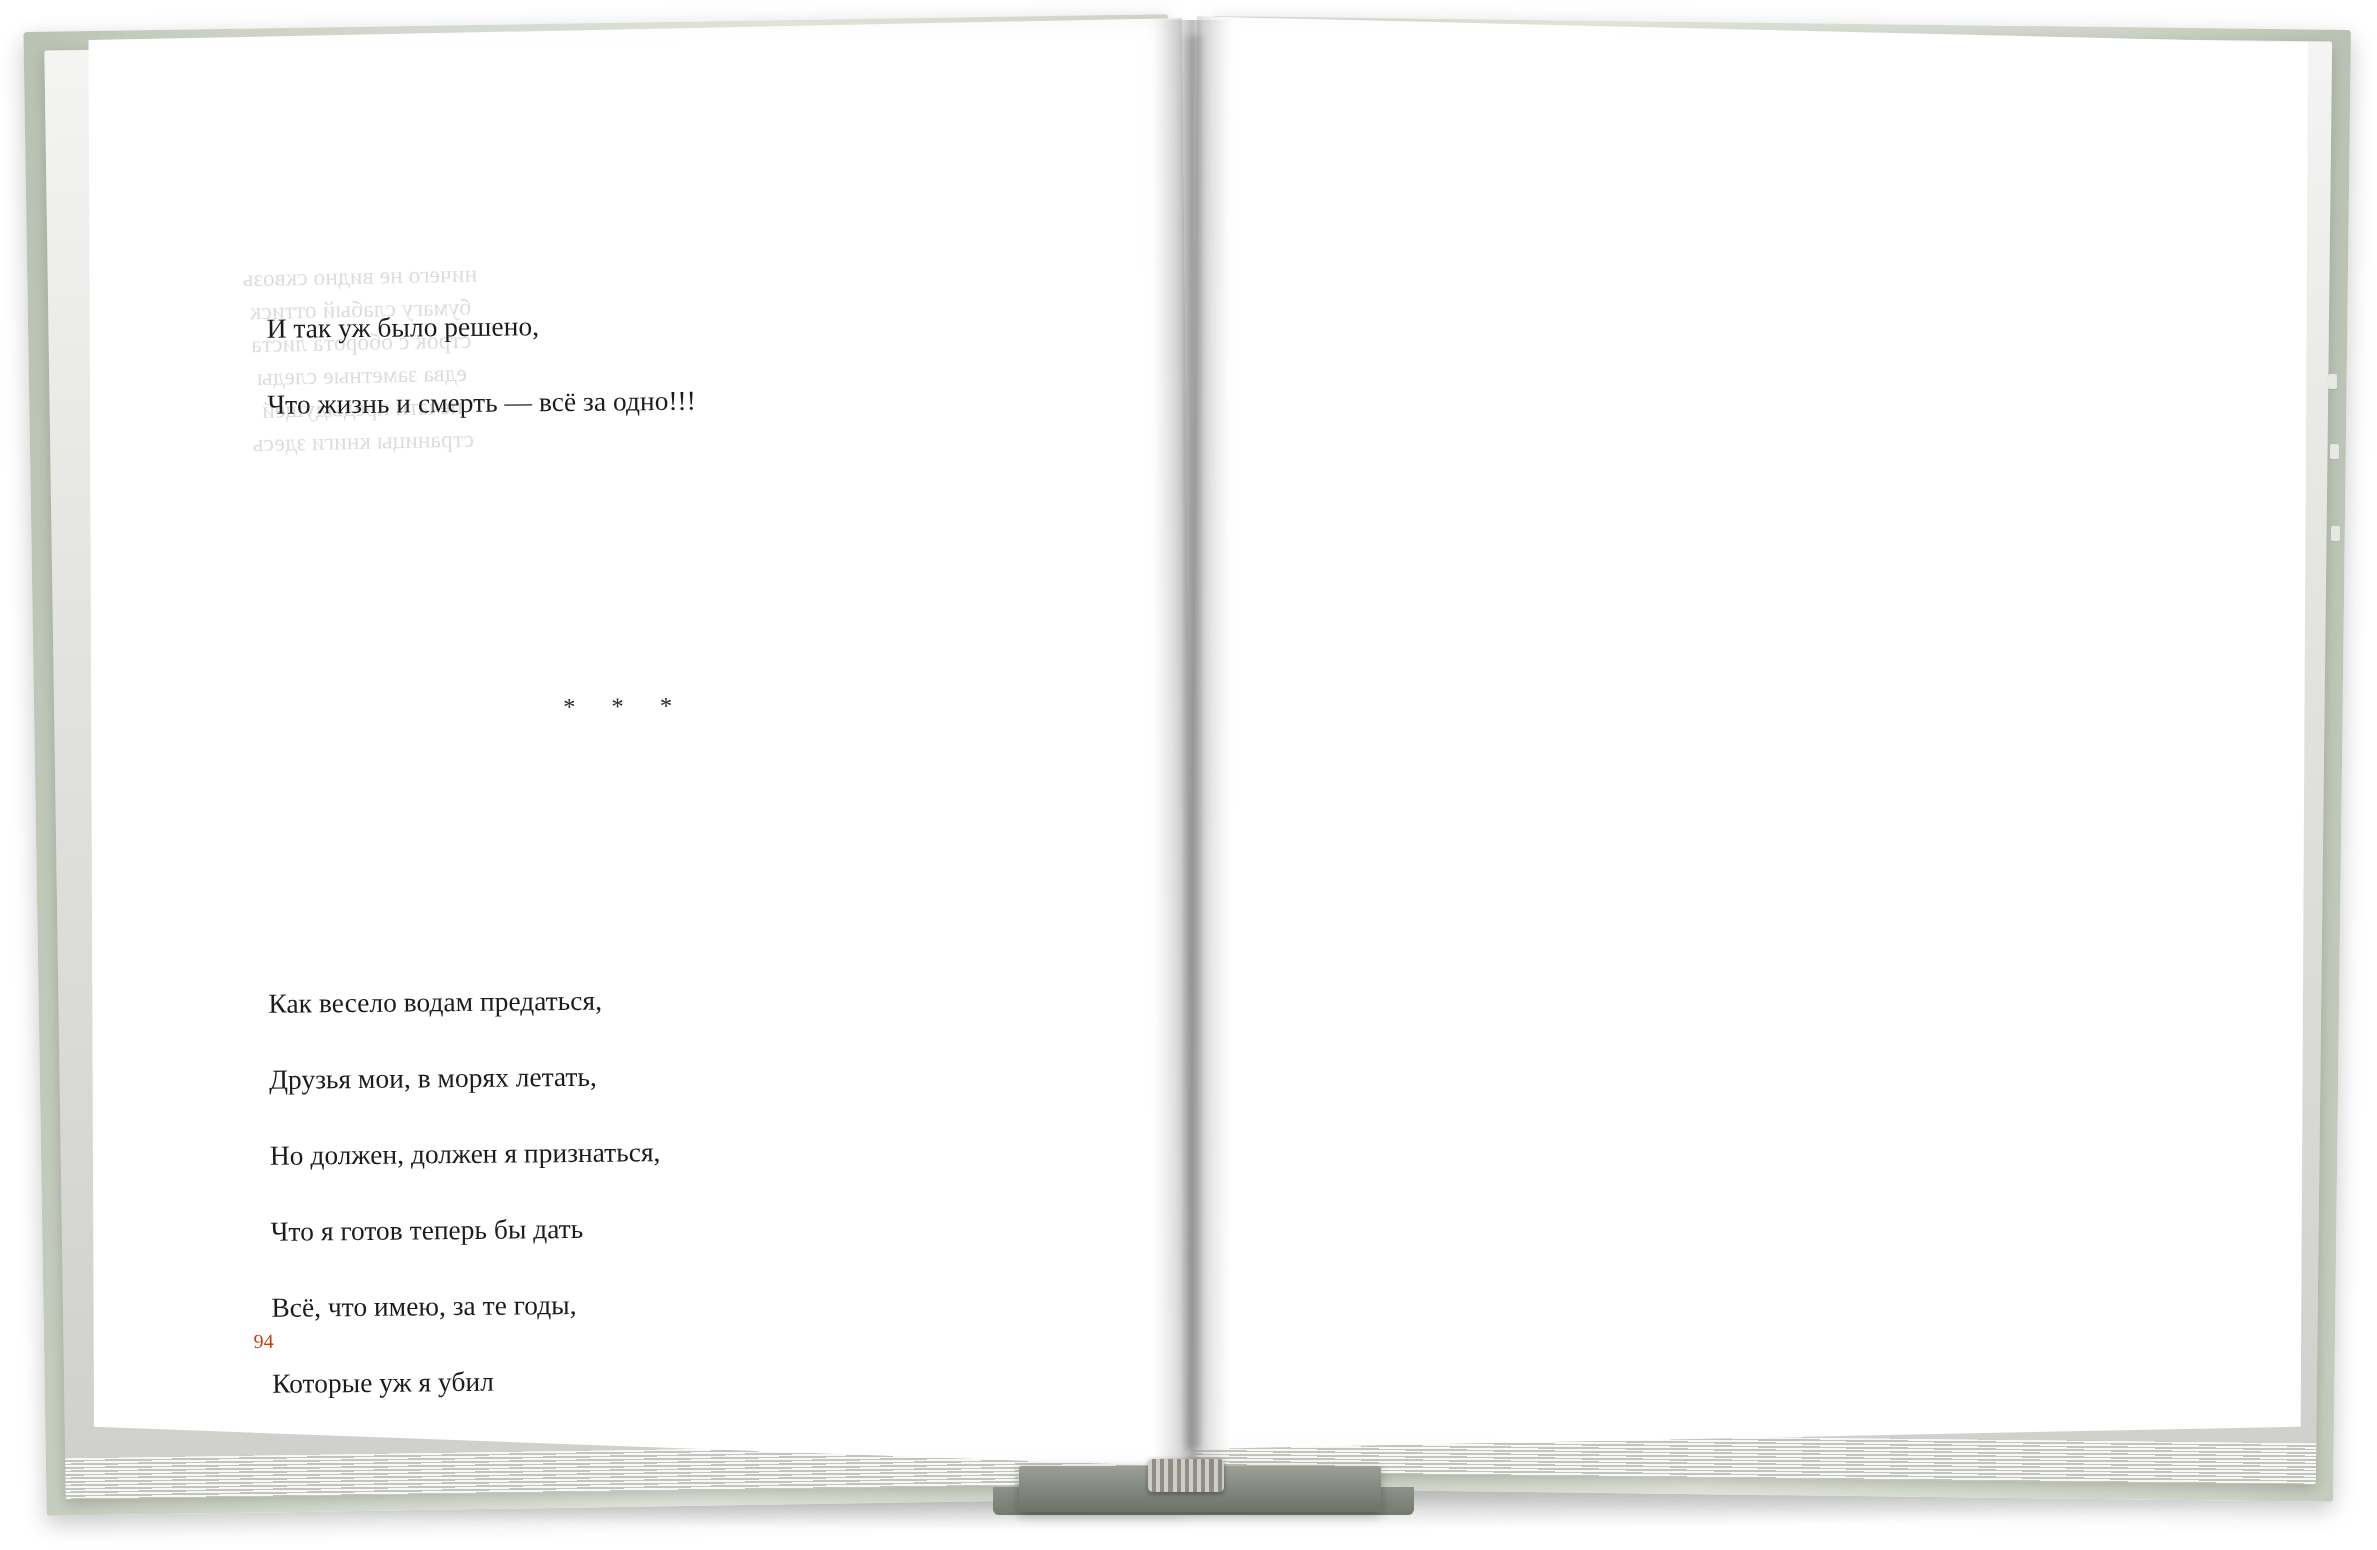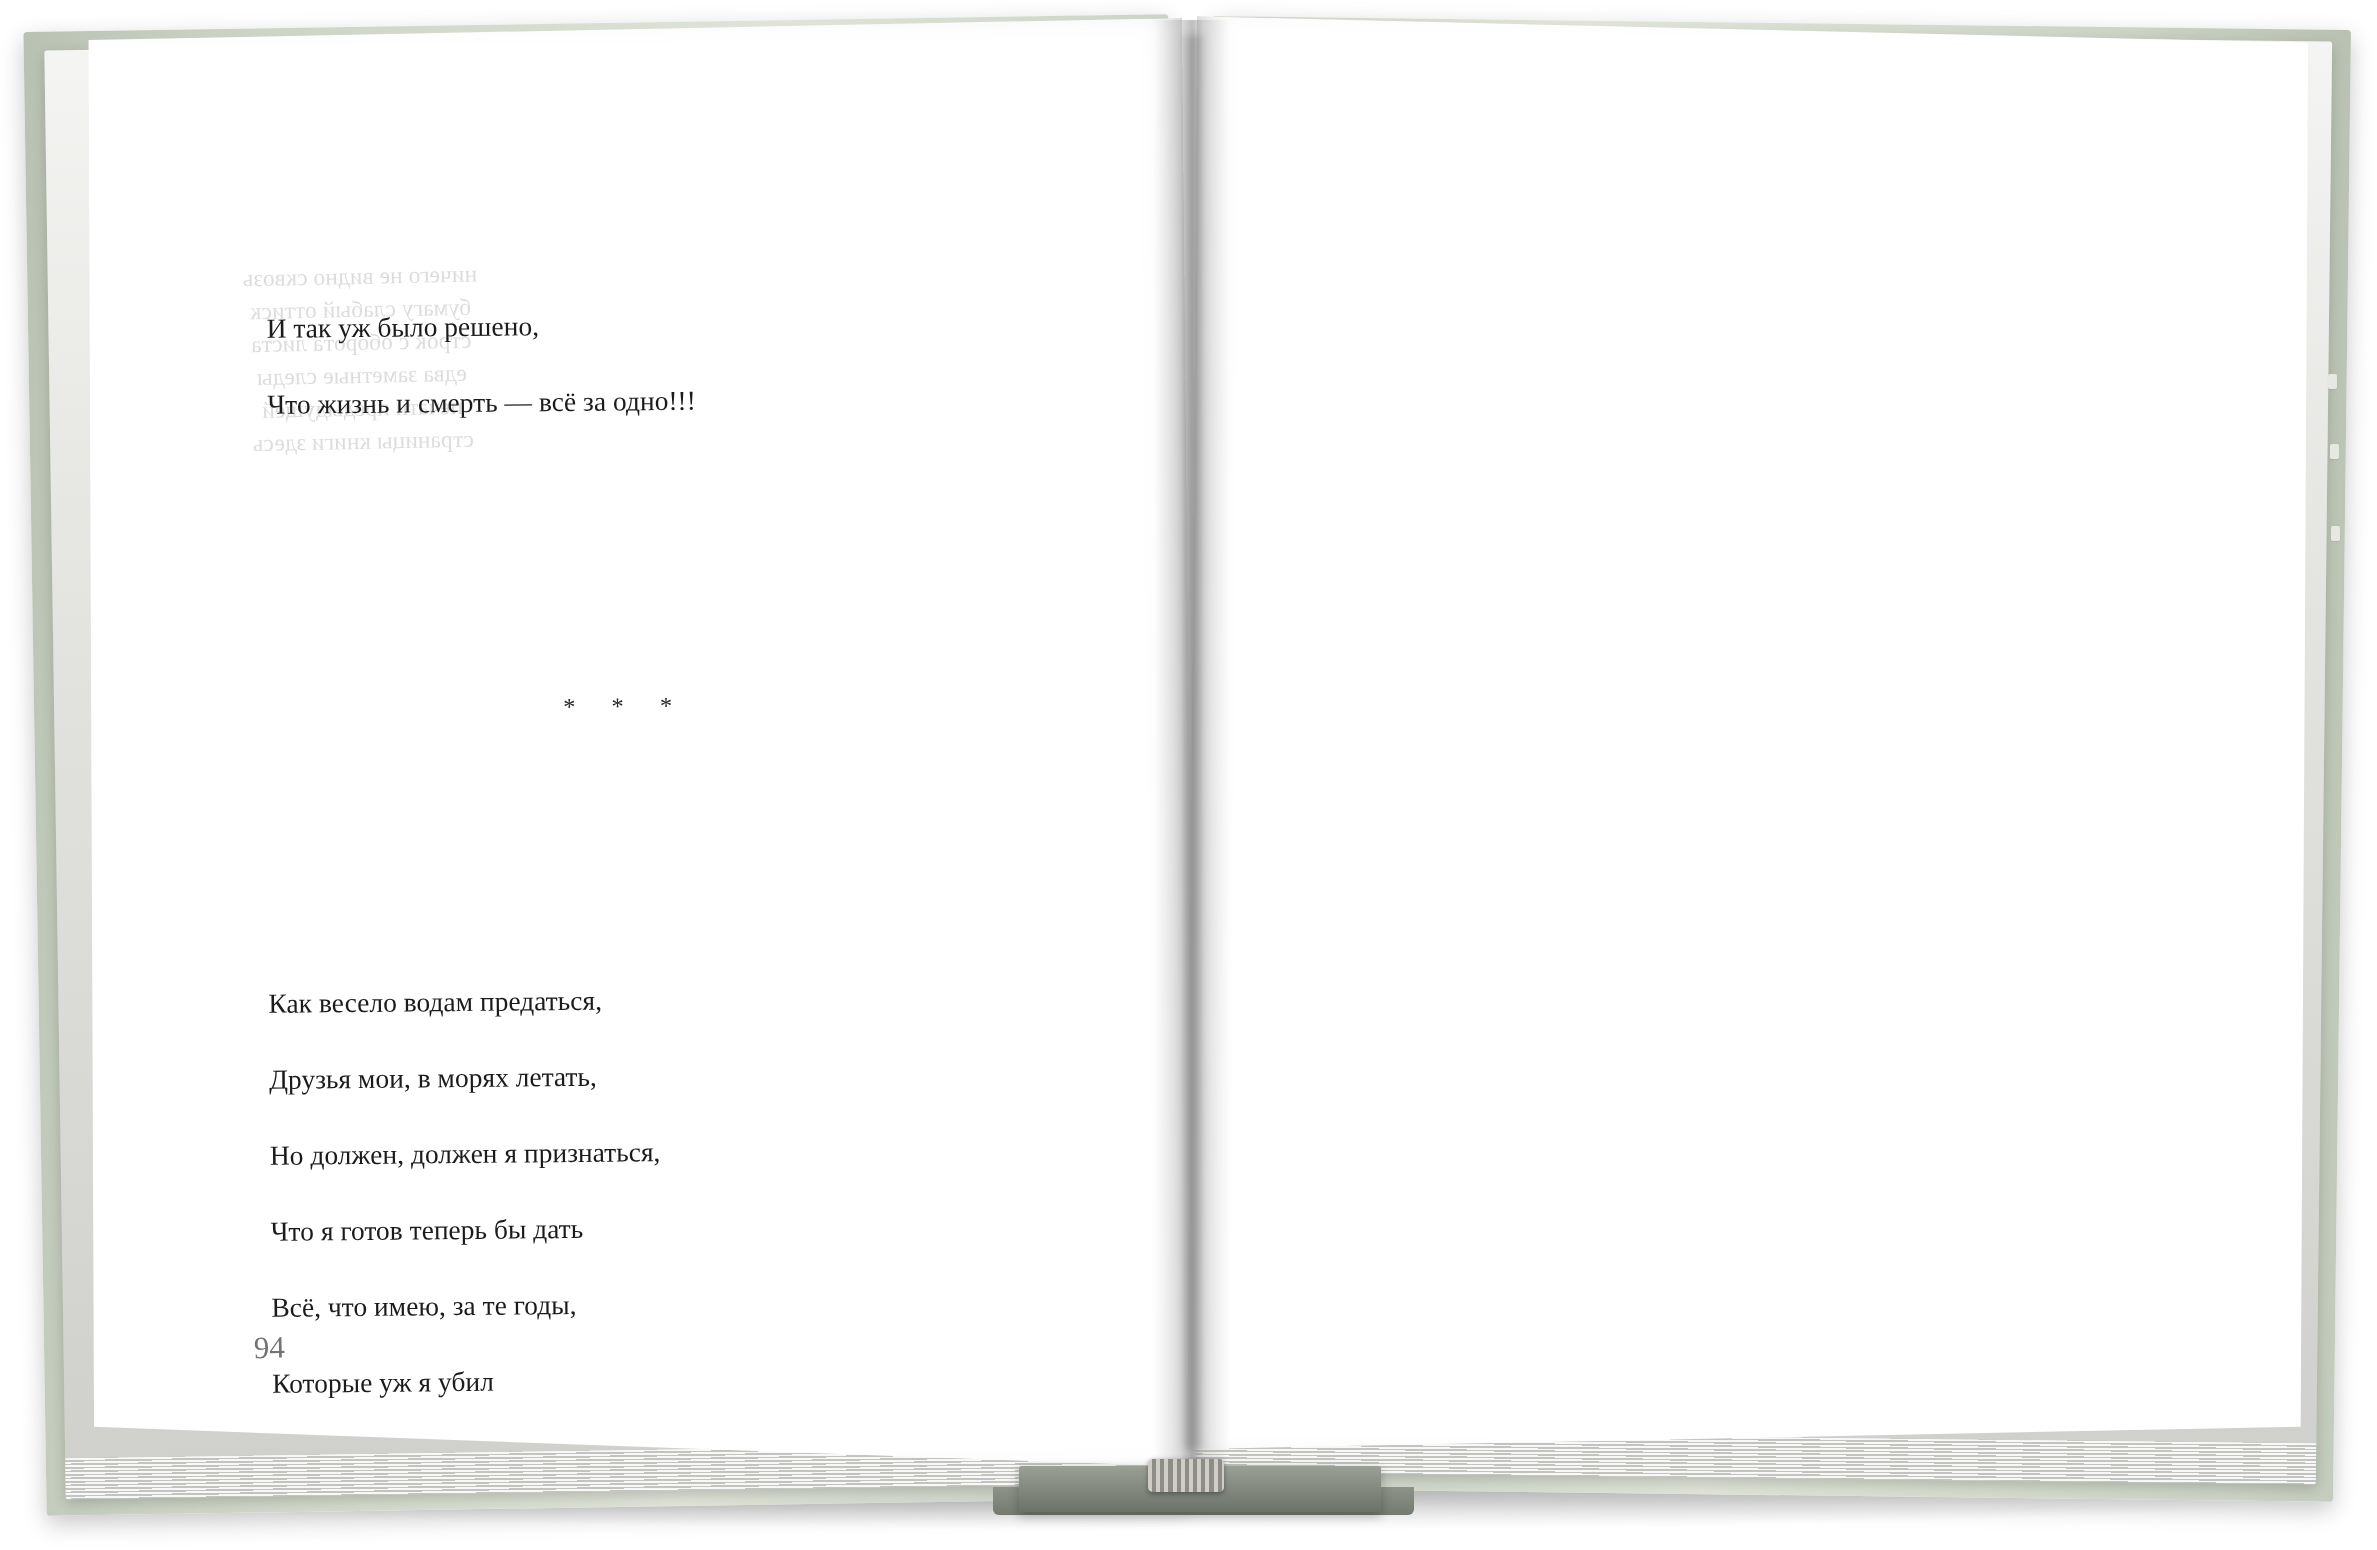--- a/index.html
+++ b/index.html
@@ -153,22 +153,22 @@
 
   .blk-1 { margin-left: 4.7px; }
   .blk-2 { margin-left: 0px; }
 
   .gap-big { height: 56px; }
   .gap-mid { height: 46px; }
 
   
   .folio {
     position: absolute;
-    font-size: 31px;
-    color: #737373;
+    font-size: 20px;
+    color: #c2410c;
   }
   .folio-left  { left: 175px;  top: 1303px; transform: rotate(-0.5deg); }
 
   
   .gutter {
     position: absolute;
     left: 1154px;
     top: 20.4px;
     width: 76px;
     height: 1449px;

